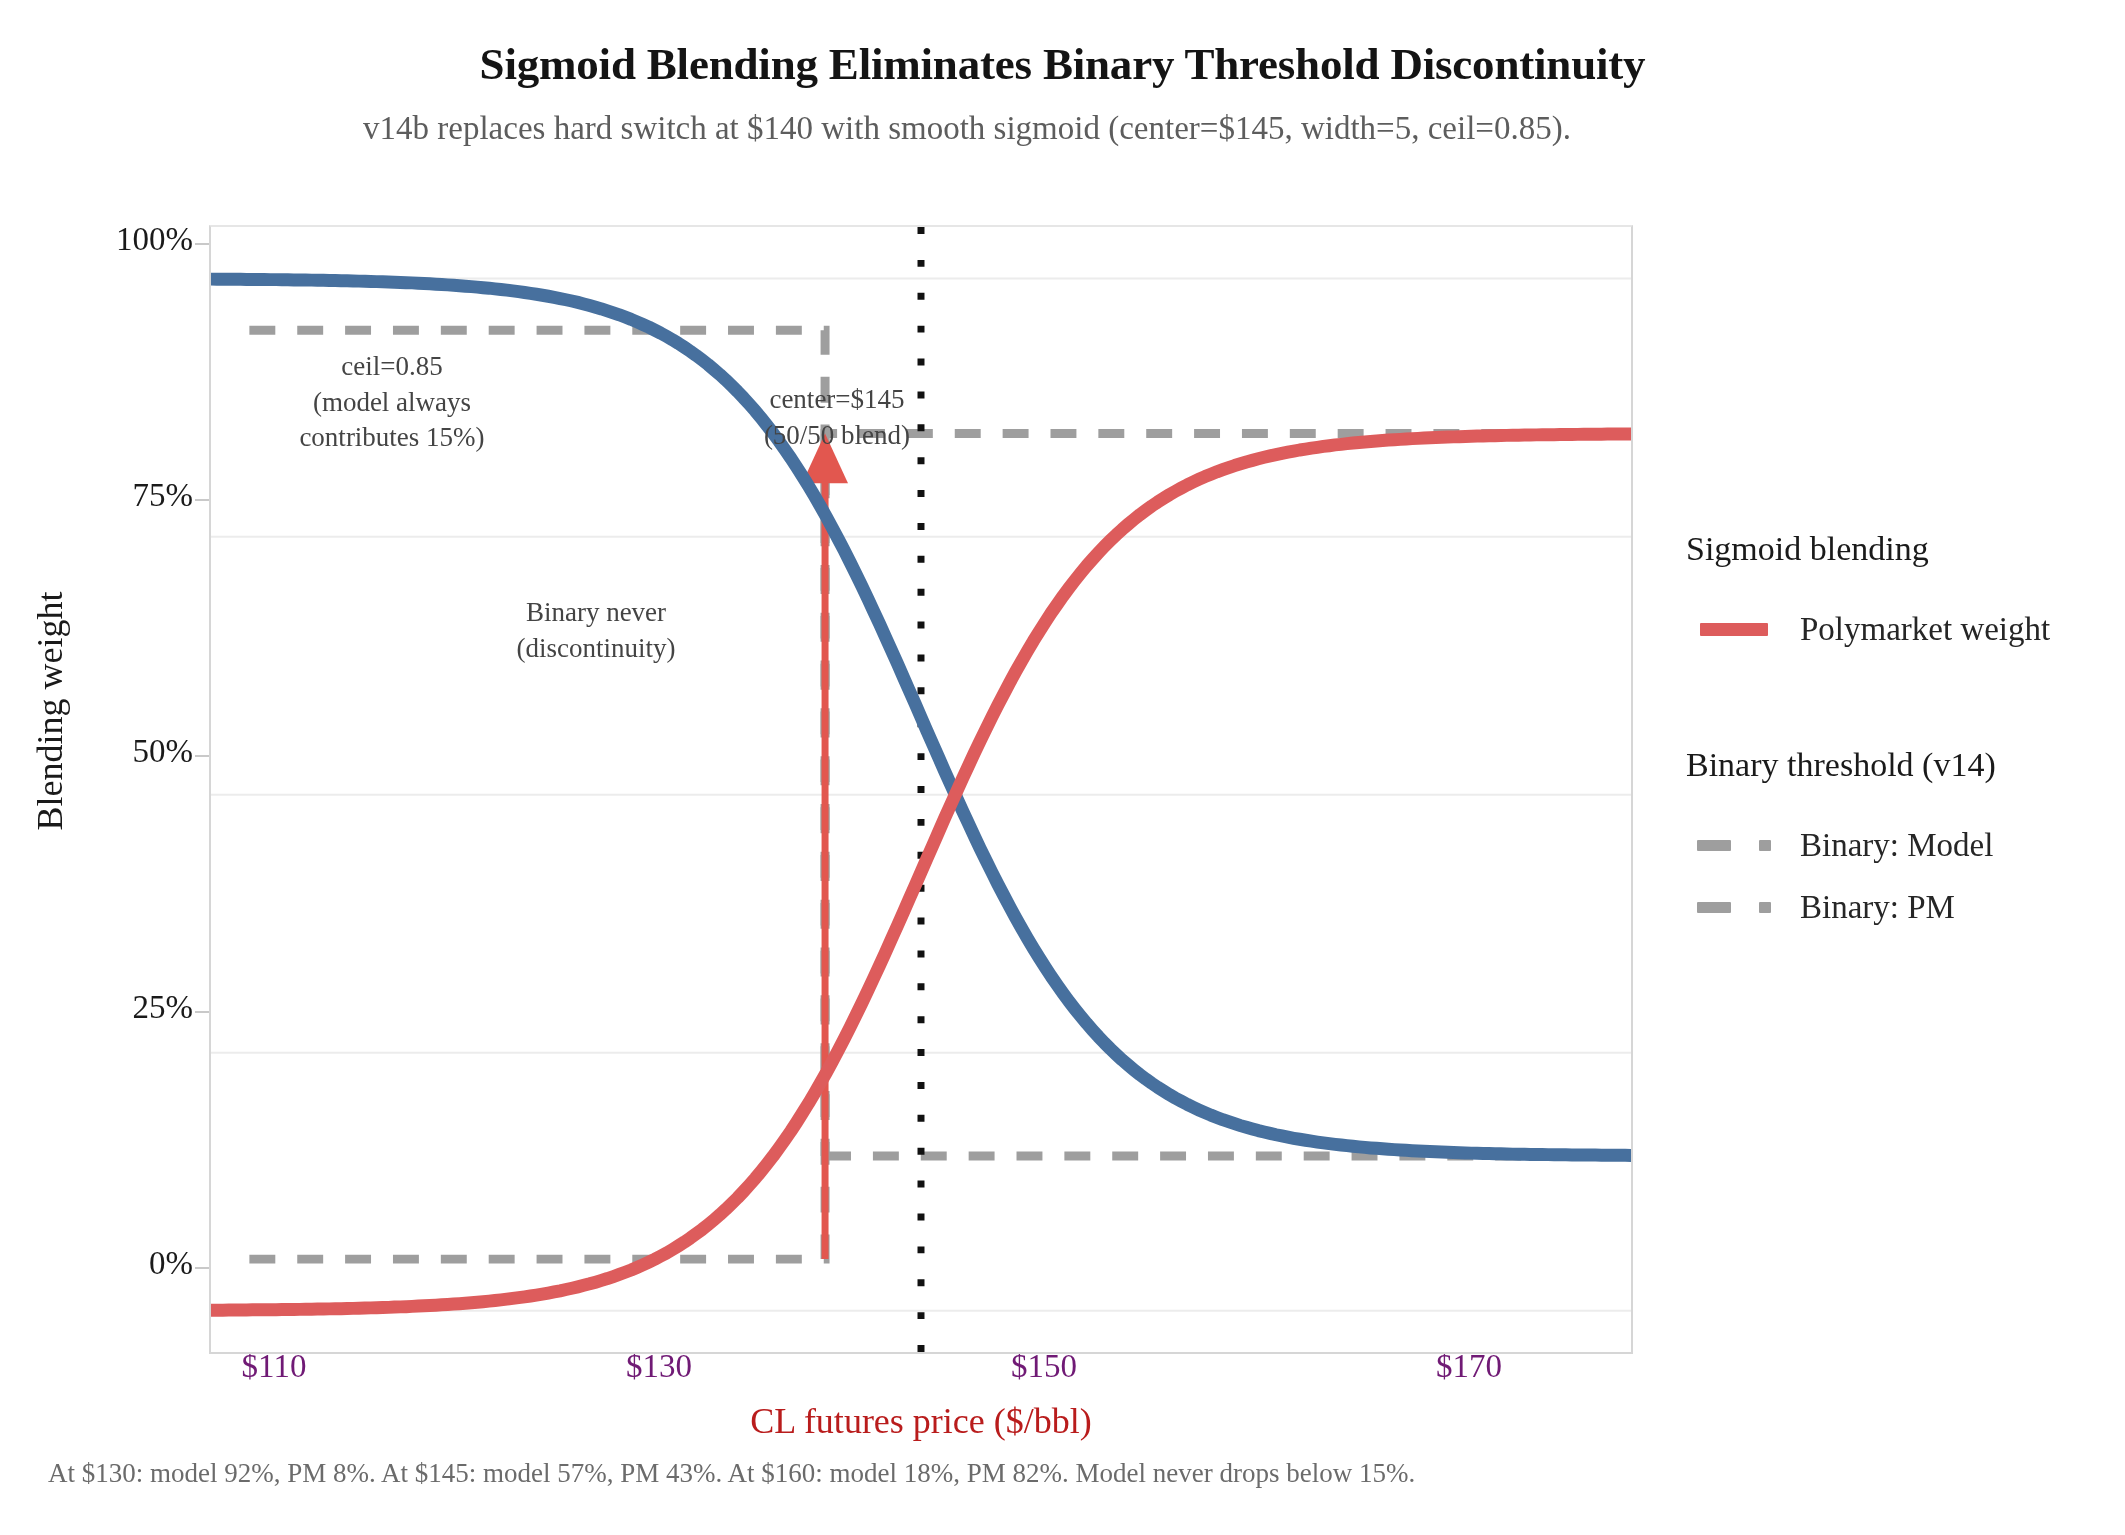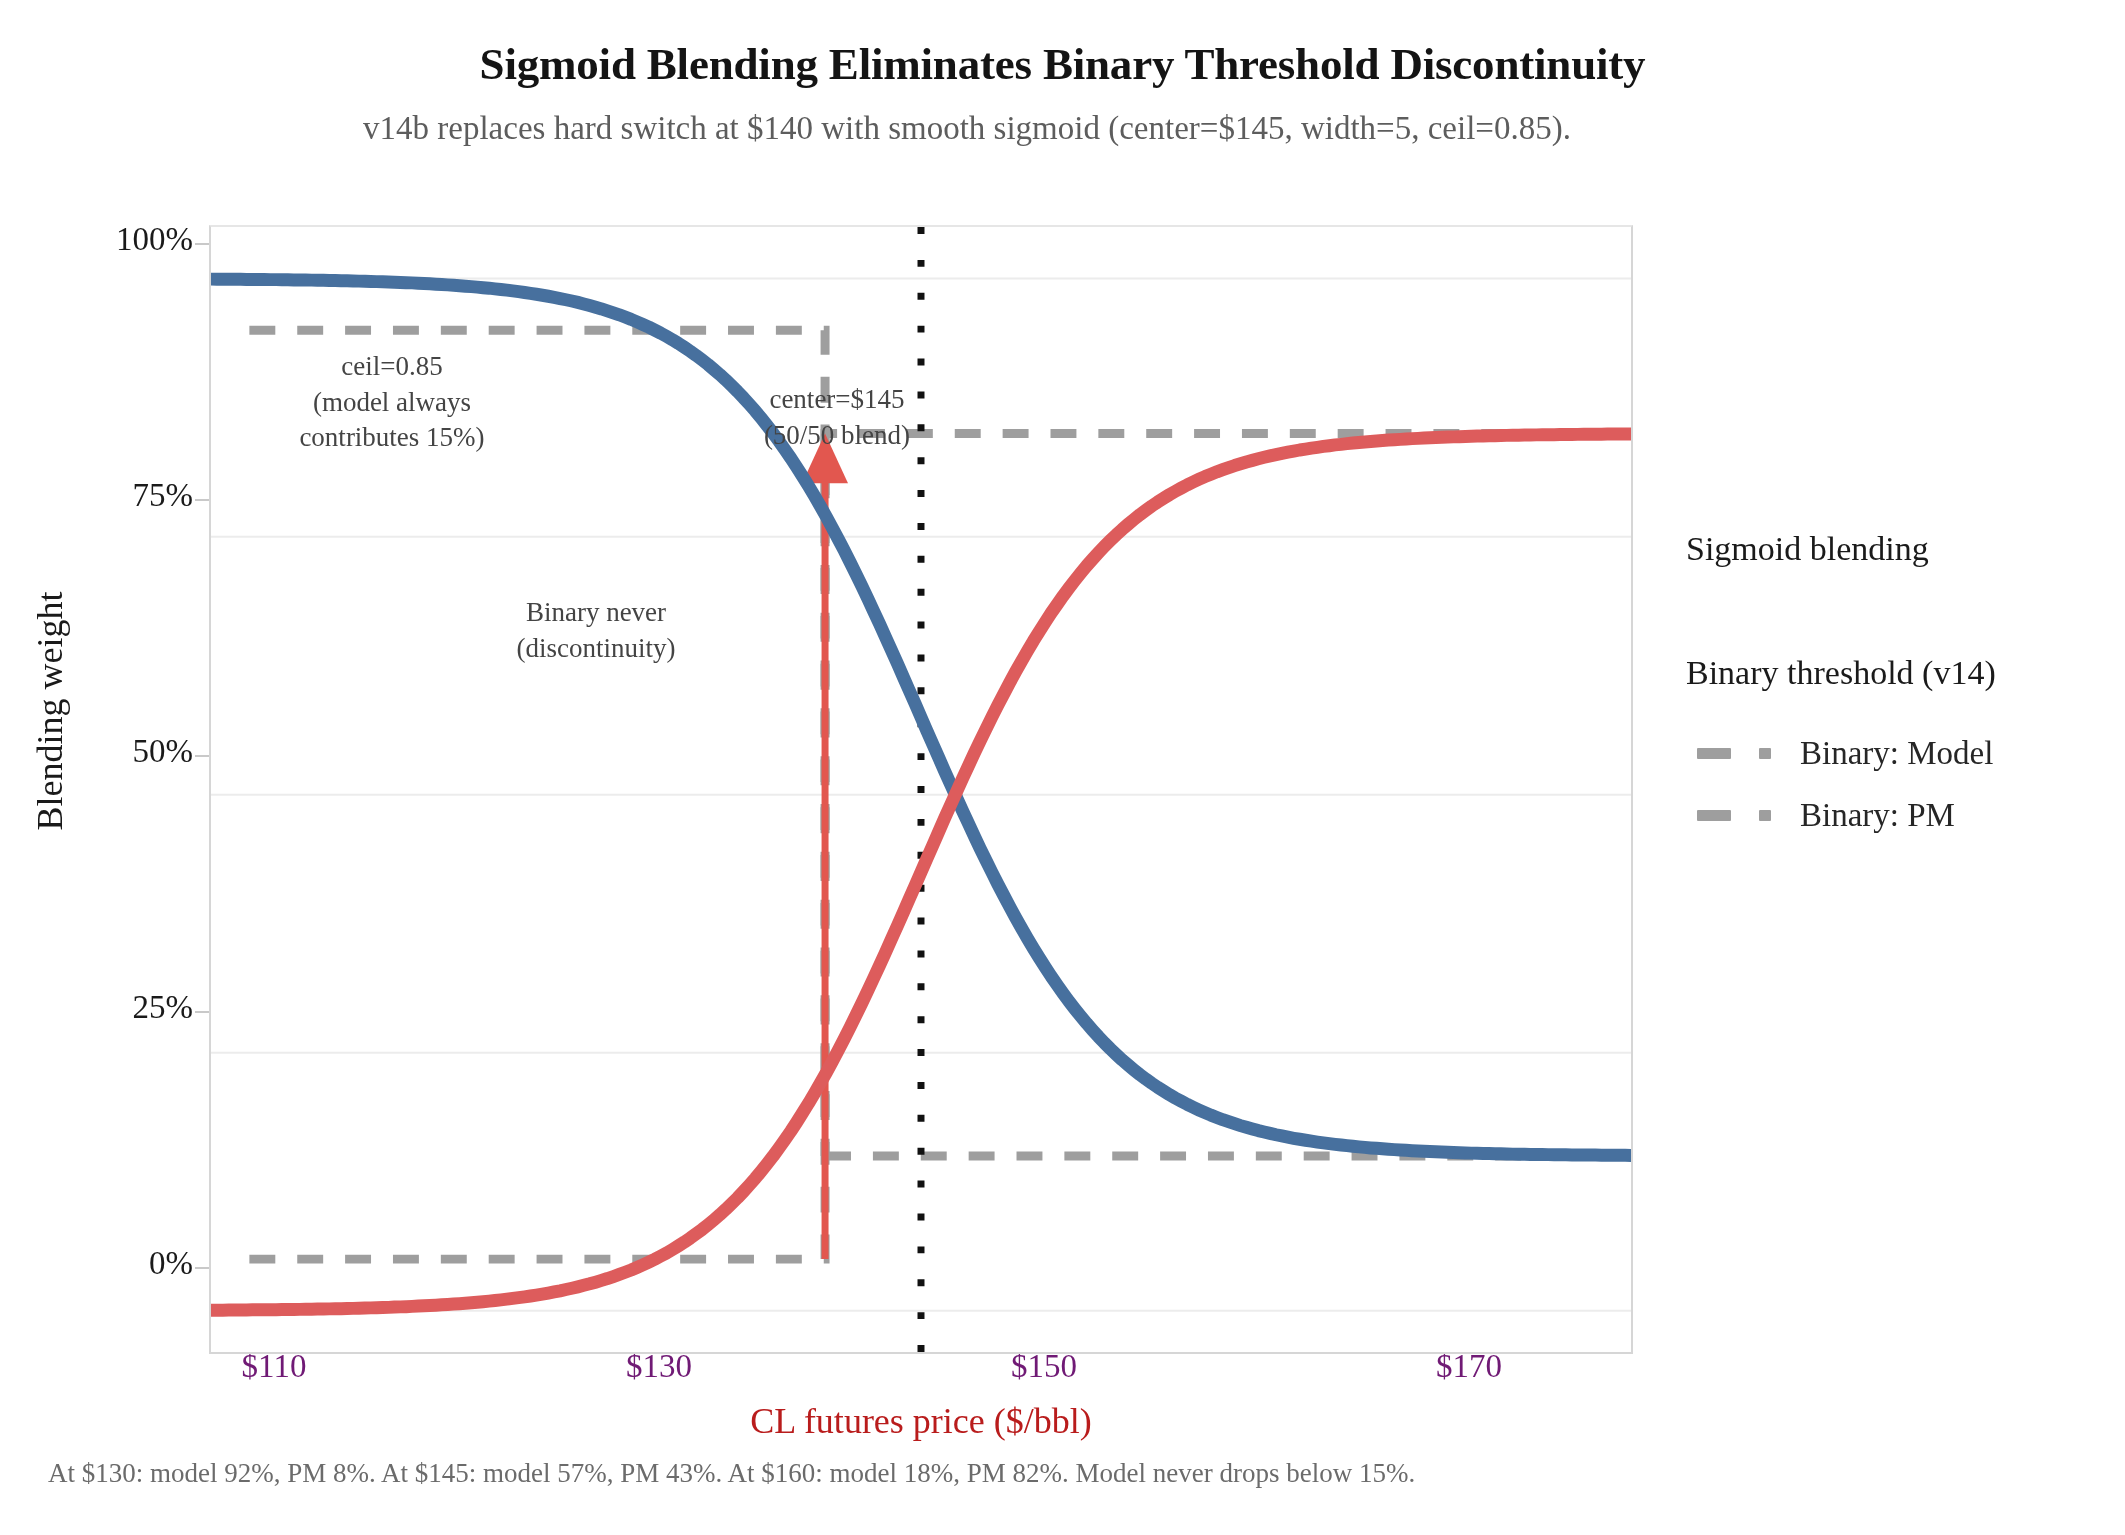--- a/index.html
+++ b/index.html
@@ -267,20 +267,26 @@
     <div class="annot center-text" style="left:456px; top:155px; width:340px;">center=$145
 (50/50 blend)</div>
 
     <div class="annot jump-text" style="left:225px; top:368px; width:320px;">Binary never
 (discontinuity)</div>
   </div>
 
   <div id="legend">
     <div class="legend-title">Sigmoid blending</div>
 
+    <div class="legend-row">
+      <span class="legend-key">
+        <span class="swatch-solid" style="background:#dd5c5c"></span>
+      </span>
+      <span class="legend-label">Polymarket weight</span>
+    </div>
 
 
     <div class="legend-title second">Binary threshold (v14)</div>
 
     <div class="legend-row">
       <span class="legend-key">
         <span class="swatch-dash">
             <i class="long"></i>
             <i class="short"></i>
           </span>

